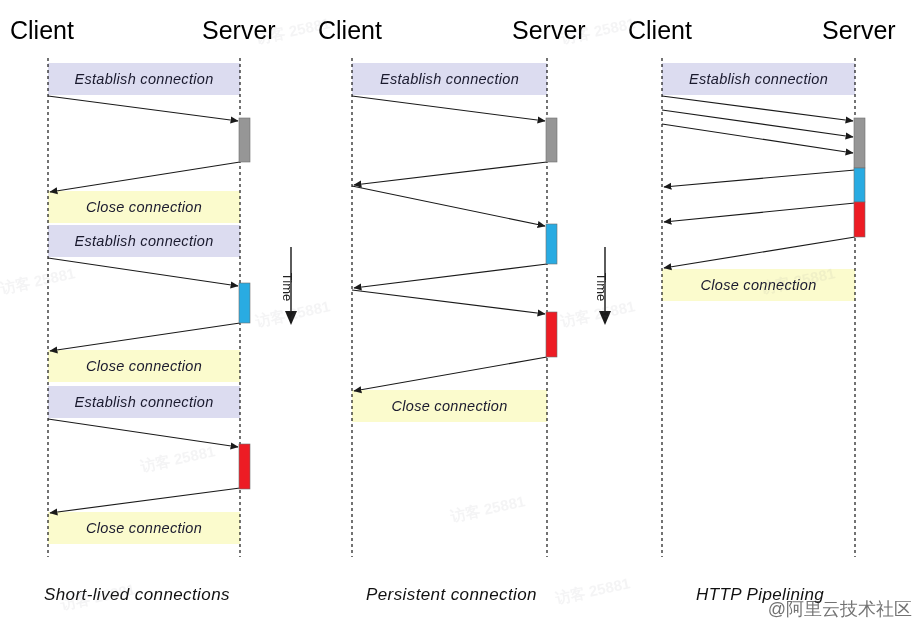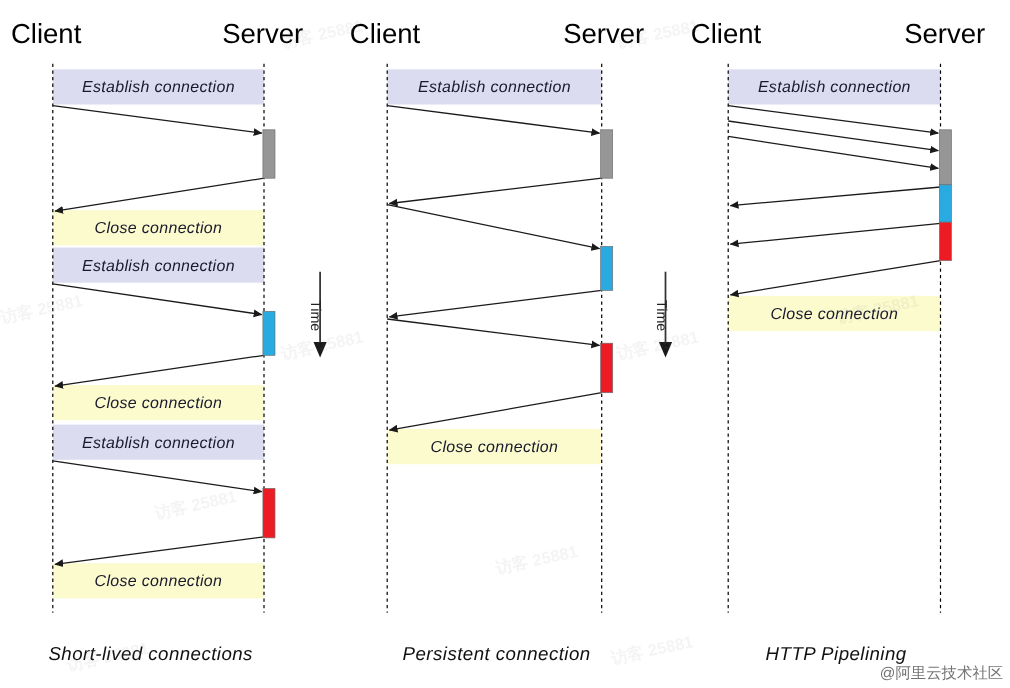--- a/index.html
+++ b/index.html
@@ -74,21 +74,21 @@
     transform: rotate(-12deg);
     white-space: nowrap;
     pointer-events: none;
     user-select: none;
   }
   .corner-watermark {
     position: absolute;
     right: 6px;
     bottom: 4px;
     font-family: "Liberation Sans", sans-serif;
-    font-size: 14px;
+    font-size: 18px;
     color: rgba(60,60,60,0.72);
     white-space: nowrap;
     pointer-events: none;
   }
 </style>
 </head>
 <body>
 
 <div id="stage">
 

